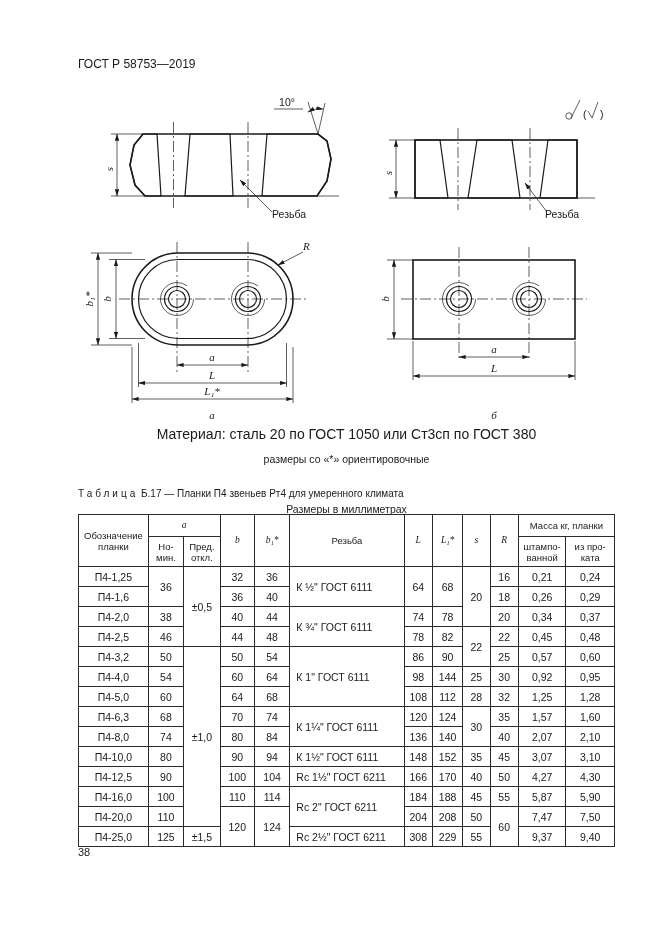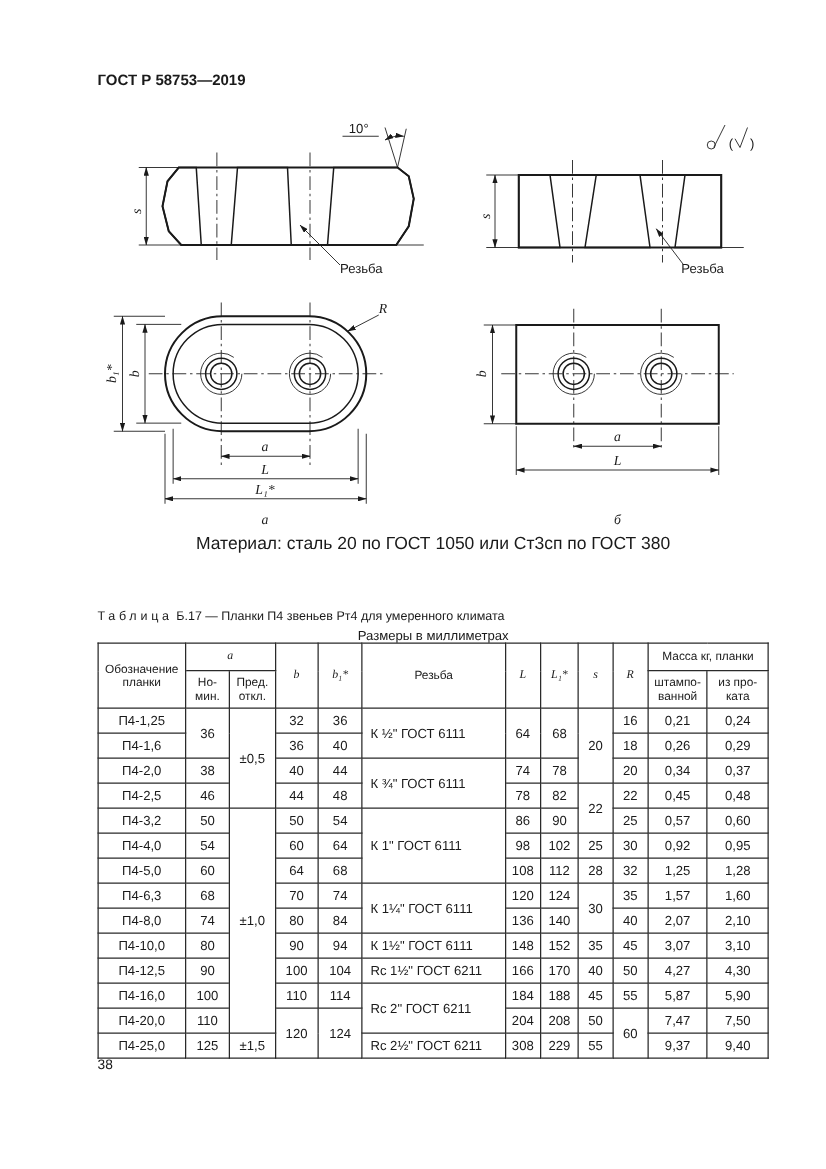--- a/index.html
+++ b/index.html
@@ -1,20 +1,20 @@
 <!DOCTYPE html>
 <html><head>
 <meta charset="utf-8">
 <style>
   html,body{margin:0;padding:0;}
   body{
     width:661px;height:935px;background:#ffffff;position:relative;
     font-family:"Liberation Sans",sans-serif;color:#1a1a1a;overflow:hidden;
   }
-  .doc-header{position:absolute;left:78px;top:57px;font-size:12px;font-weight:bold;}
+  .doc-header{position:absolute;left:78px;top:57px;font-size:12px;font-weight:normal;}
   .figure-wrap{position:absolute;left:75px;top:95px;width:535px;height:330px;}
   svg{display:block;}
   .material-note{position:absolute;left:78px;top:426px;width:537px;text-align:center;font-size:14px;}
   .fig-caption{position:absolute;left:60px;top:452px;width:573px;text-align:center;font-size:10.5px;line-height:15px;}
   .table-title{position:absolute;left:78px;top:488px;font-size:10px;}
   .table-title .spaced{letter-spacing:3px;}
   .units-note{position:absolute;left:78px;top:503px;width:537px;text-align:center;font-size:10.5px;}
   .page-number{position:absolute;left:78px;top:846px;font-size:11px;}
   table.gost{
     position:absolute;left:78px;top:514px;width:537px;
@@ -179,20 +179,21 @@
     <line class="thin" x1="338" y1="281" x2="500" y2="281" marker-start="url(#arr)" marker-end="url(#arr)"></line>
     <text class="dimtxt" x="419" y="277" text-anchor="middle">L</text>
     <text class="dimtxt" x="419" y="324" text-anchor="middle">б</text>
   </g>
 </svg>
 </div>
 
 <div class="material-note">Материал: сталь 20 по ГОСТ 1050 или Ст3сп по ГОСТ 380</div>
 
 <div class="fig-caption">
+  <div>размеры со «*» ориентировочные</div>
 </div>
 
 <div class="table-title">
   <span class="spaced">Таблица</span>
   <span>Б.17 — Планки П4 звеньев Рт4 для умеренного климата</span>
 </div>
 
 <div class="units-note">Размеры в миллиметрах</div>
 
 <table class="gost">
@@ -289,21 +290,21 @@
         <td>25</td>
         <td>0,57</td>
         <td>0,60</td>
       </tr>
       <tr>
         <td>П4-4,0</td>
         <td>54</td>
         <td>60</td>
         <td>64</td>
         <td>98</td>
-        <td>102</td>
+        <td>144</td>
         <td>25</td>
         <td>30</td>
         <td>0,92</td>
         <td>0,95</td>
       </tr>
       <tr>
         <td>П4-5,0</td>
         <td>60</td>
         <td>64</td>
         <td>68</td>

